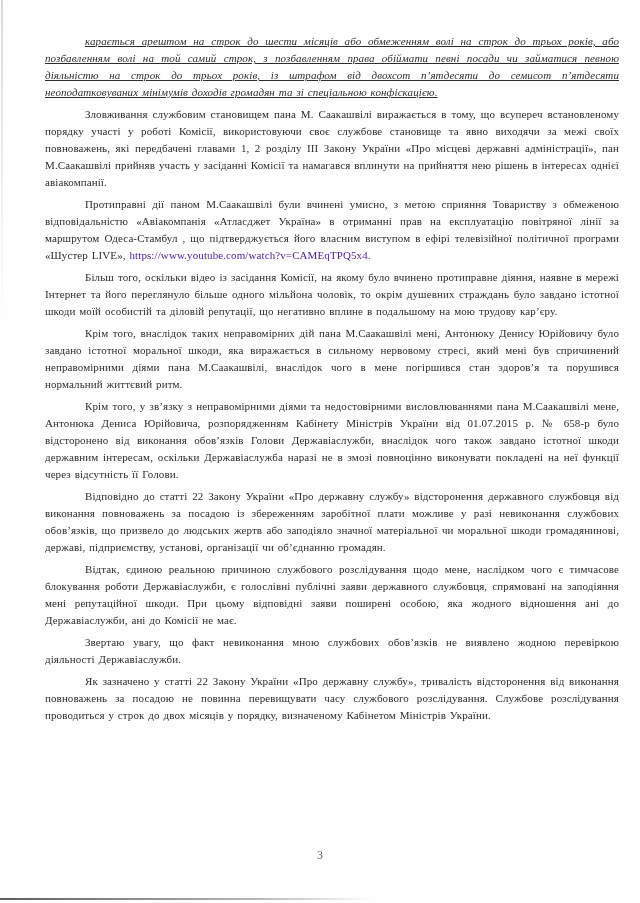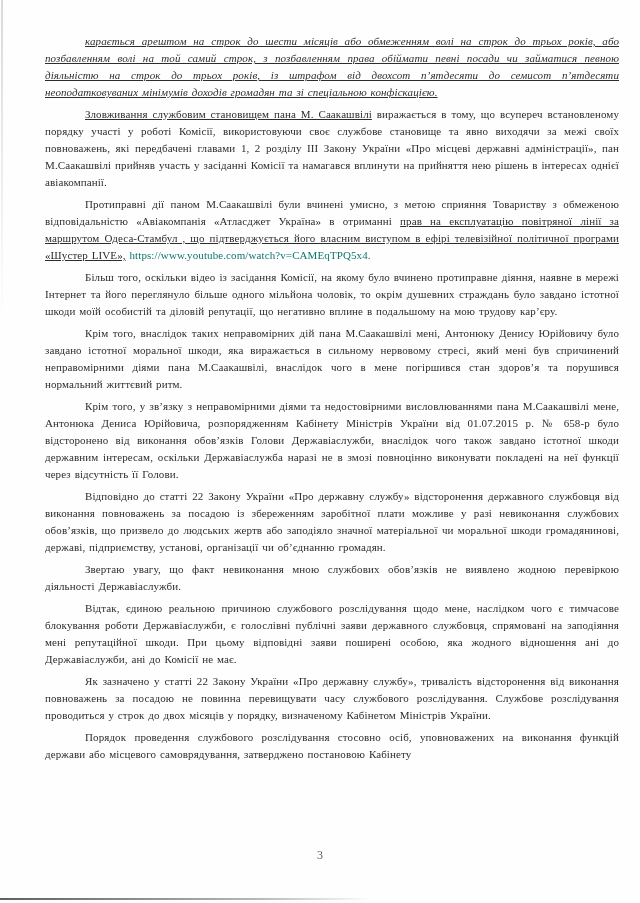--- a/index.html
+++ b/index.html
@@ -43,24 +43,23 @@
   }
   .content p {
     margin: 0 0 5px 0;
     text-indent: 40px;
   }
   .seg-iu {
     font-style: italic;
     text-decoration: underline;
   }
   .seg-u {
-    text-decoration: underline;
   }
   .seg-link {
-    color: #0f766e;
+    color: #4c1d95;
     text-decoration: none;
   }
   .page-number {
     position: absolute;
     left: 0;
     top: 848px;
     width: 640px;
     text-align: center;
     font-size: 12px;
     color: #5a5a5a;
@@ -85,25 +84,24 @@
 
     <p><span>Більш того, оскільки відео із засідання Комісії, на якому було вчинено протиправне діяння, наявне в мережі Інтернет та його переглянуло більше одного мільйона чоловік, то окрім душевних страждань було завдано істотної шкоди моїй особистій та діловій репутації, що негативно вплине в подальшому на мою трудову кар’єру.</span></p>
 
     <p><span>Крім того, внаслідок таких неправомірних дій пана М.Саакашвілі мені, Антонюку Денису Юрійовичу було завдано істотної моральної шкоди, яка виражається в сильному нервовому стресі, який мені був спричинений неправомірними діями пана М.Саакашвілі, внаслідок чого в мене погіршився стан здоров’я та порушився нормальний життєвий ритм.</span></p>
 
 
     <p><span>Крім того, у зв’язку з неправомірними діями та недостовірними висловлюваннями  пана М.Саакашвілі мене, Антонюка Дениса Юрійовича, розпорядженням Кабінету Міністрів України від 01.07.2015 р. № 658-р було відсторонено від виконання обов’язків Голови Державіаслужби, внаслідок чого також завдано істотної шкоди державним інтересам, оскільки Державіаслужба наразі не в змозі повноцінно виконувати покладені на неї функції через відсутність її Голови.</span></p>
 
     <p><span>Відповідно до статті 22 Закону України «Про державну службу» відсторонення державного службовця від виконання повноважень за посадою із збереженням заробітної плати можливе у разі невиконання службових обов’язків, що призвело до людських жертв або заподіяло значної матеріальної чи моральної шкоди громадянинові, державі, підприємству, установі, організації чи об’єднанню громадян.</span></p>
 
+    <p><span>Відтак, єдиною реальною причиною службового розслідування щодо мене, наслідком чого є тимчасове блокування роботи Державіаслужби, є голослівні публічні заяви державного службовця, спрямовані на заподіяння мені репутаційної шкоди. При цьому відповідні заяви поширені особою, яка жодного відношення ані до Державіаслужби, ані до Комісії не має.</span></p>
+
     <p><span>Звертаю увагу, що факт невиконання мною службових обов’язків не виявлено жодною перевіркою діяльності Державіаслужби.</span></p>
-
-    <p><span>Відтак, єдиною реальною причиною службового розслідування щодо мене, наслідком чого є тимчасове блокування роботи Державіаслужби, є голослівні публічні заяви державного службовця, спрямовані на заподіяння мені репутаційної шкоди. При цьому відповідні заяви поширені особою, яка жодного відношення ані до Державіаслужби, ані до Комісії не має.</span></p>
 
     <p><span>Як зазначено у статті 22 Закону України «Про державну службу», тривалість відсторонення від виконання повноважень за посадою не повинна перевищувати часу службового розслідування. Службове розслідування проводиться у строк до двох місяців у порядку, визначеному Кабінетом Міністрів України.</span></p>
 
-    <p><span>Порядок проведення службового розслідування стосовно осіб, уповноважених на виконання функцій держави або місцевого самоврядування, затверджено постановою Кабінету</span></p>
 
   </div>
 
   <div class="page-number">3</div>
 
 </div>
 
 </body></html>

